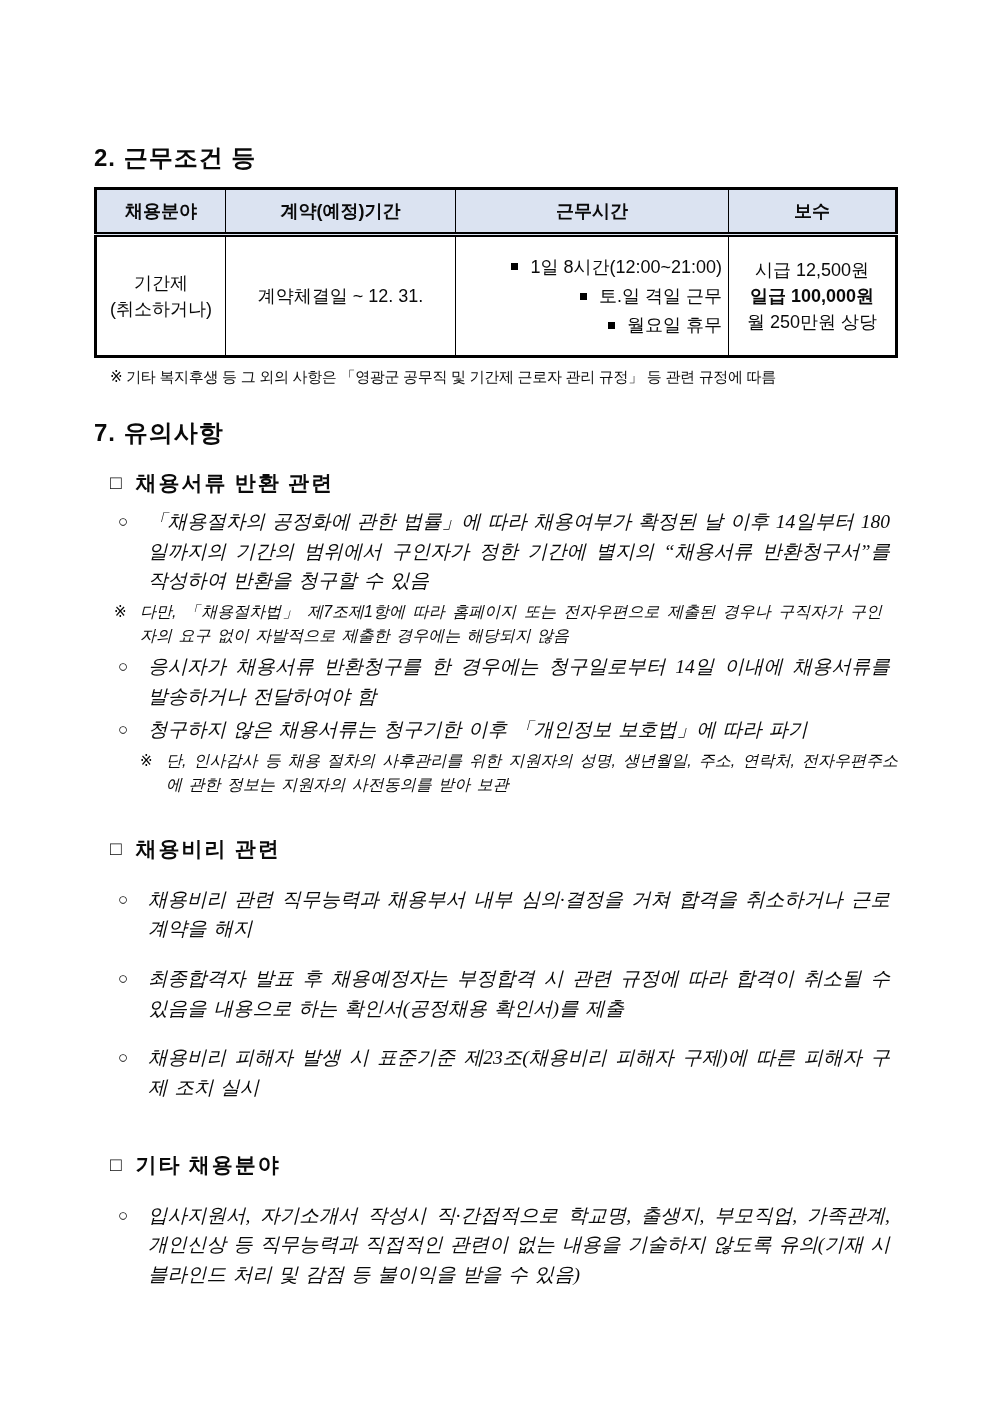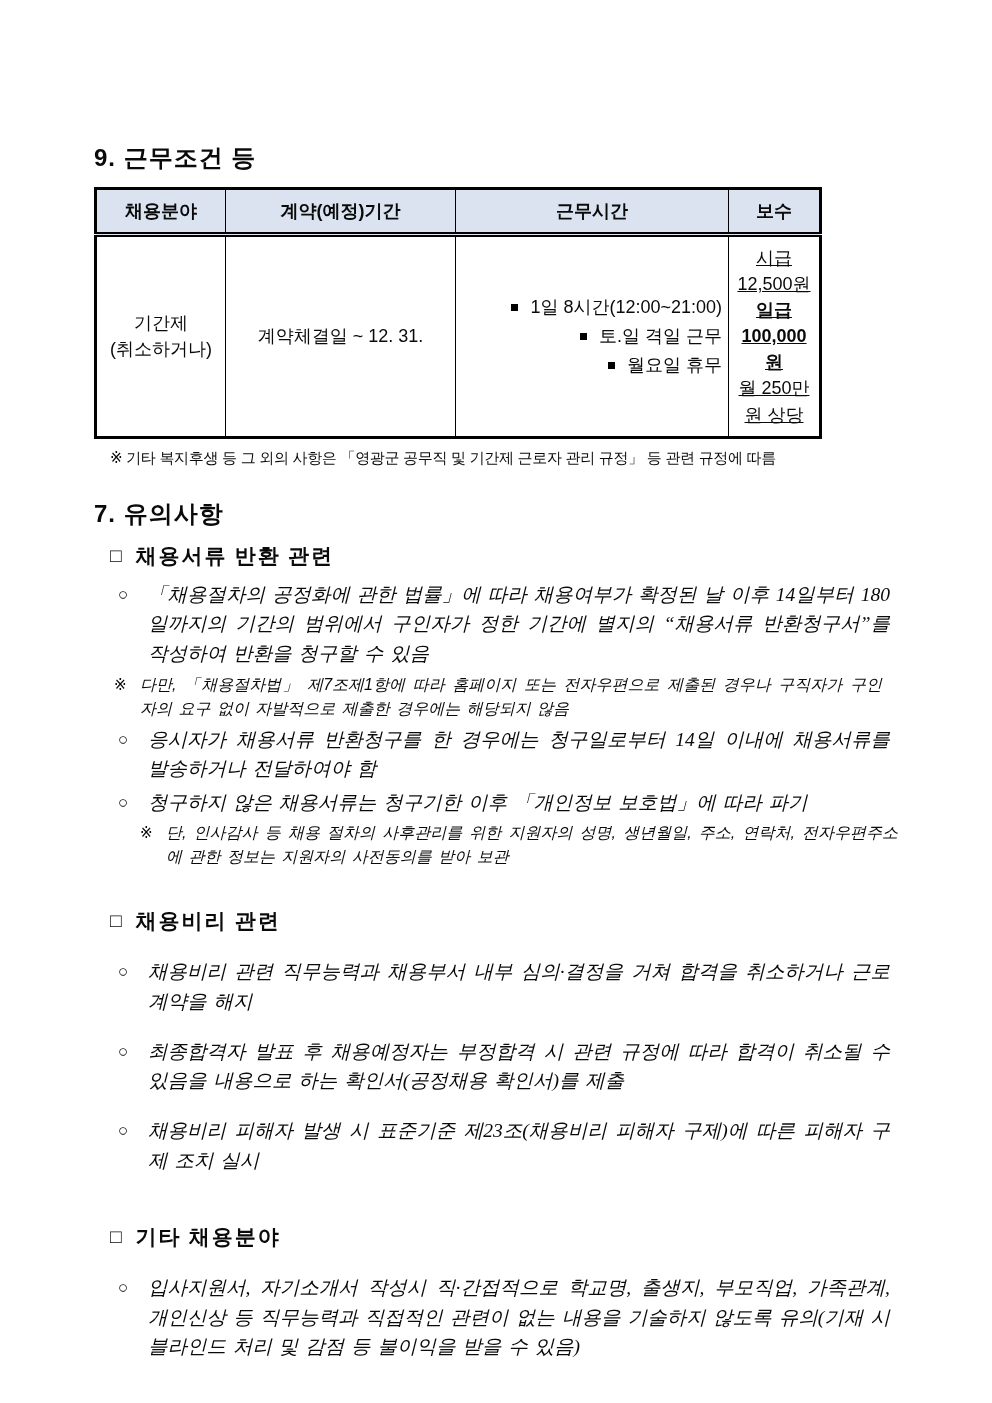--- a/index.html
+++ b/index.html
@@ -13,21 +13,21 @@
 
   
   .sec-title {
     font-family:"Liberation Sans","DejaVu Sans",sans-serif;
     font-weight:bold; font-size:24px; letter-spacing:1px;
     margin-bottom:13px;
   }
 
   
   table.cond {
-    width:728px; border-collapse:collapse; table-layout:fixed;
+    width:804px; border-collapse:collapse; table-layout:fixed;
     border:3px solid #000;
     font-family:"Liberation Sans","DejaVu Sans",sans-serif;
     margin-bottom:5px;
   }
   table.cond th {
     background:#dbe3f1; border:1.5px solid #000;
     border-bottom:5px double #000;
     font-size:18px; font-weight:bold; text-align:center;
     height:46px; padding:4px;
   }
@@ -35,31 +35,31 @@
     border:1.5px solid #000; font-size:18px; height:122px;
     padding:8px 6px; text-align:center; vertical-align:middle;
     line-height:1.45;
   }
   td.hours { text-align:left; padding-left:12px; }
   .hour-line { display:flex; align-items:center; margin:3px 0;justify-content:flex-end; }
   .sq {
     display:inline-block; width:7px; height:7px; background:#000;
     margin-right:12px; flex:0 0 auto;
   }
-  .pay-line { display:block;text-decoration:underline; }
+  .pay-line { display:block; }
   .pay-bold { font-weight:bold; }
 
   
   .tbl-note {
     font-family:"Liberation Sans","DejaVu Sans",sans-serif;
     font-size:15px; letter-spacing:-0.3px; white-space:nowrap;
     margin:10px 0 30px 16px;
   }
 
-  .sec7-title { margin-top:0; margin-bottom:12px; }
+  .sec7-title { margin-top:0; margin-bottom:20px; }
 
   
   .sub-head {
     display:flex; align-items:center; margin-left:16px; margin-bottom:10px;
     font-weight:bold; font-size:21px; letter-spacing:2px;
   }
   .sub-head .box { font-weight:normal; font-size:19px; margin-right:14px; letter-spacing:0; }
 
   
   .item {
@@ -79,21 +79,21 @@
   .item.note.indent { margin-left:46px; }
 
   .gap-lg { height:34px; }
   .gap-md { height:28px; }
 </style>
 </head>
 <body>
 
 <div class="page">
 
-  <div class="sec-title">9. 근무조건 등</div>
+  <div class="sec-title">2. 근무조건 등</div>
 
   <table class="cond">
     <thead>
       <tr>
         <th style="width:130px">채용분야</th>
         <th style="width:230px">계약(예정)기간</th>
         <th style="width:273px">근무시간</th>
         <th>보수</th>
       </tr>
     </thead>

